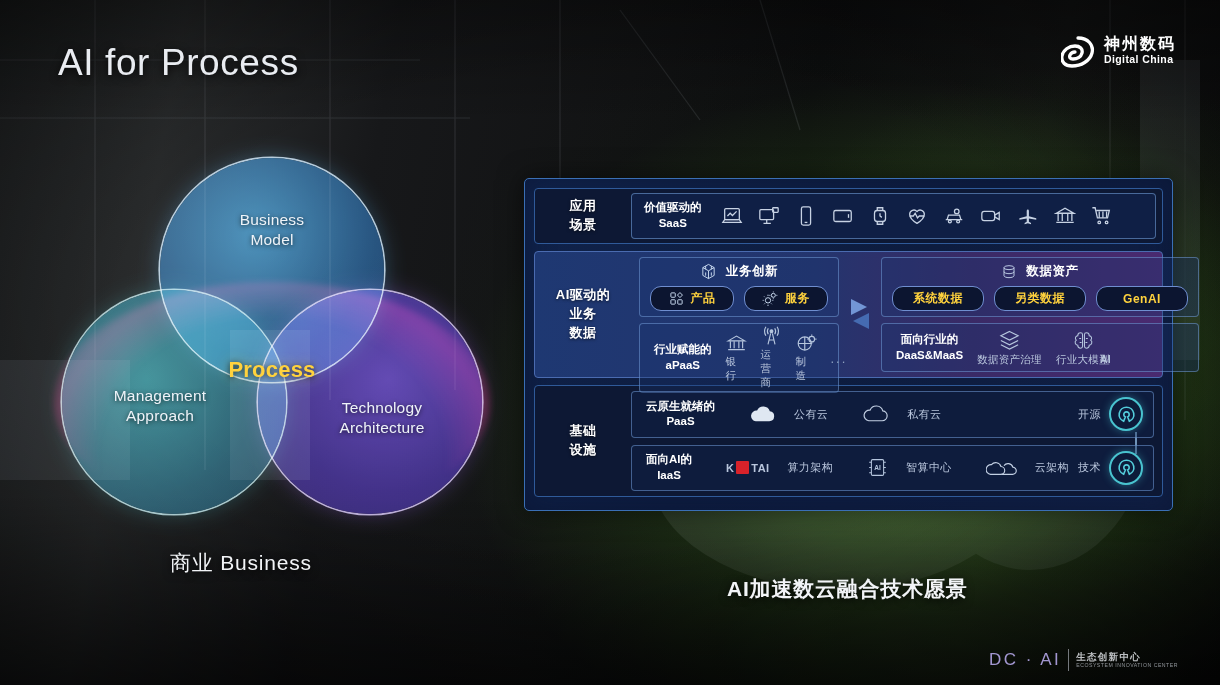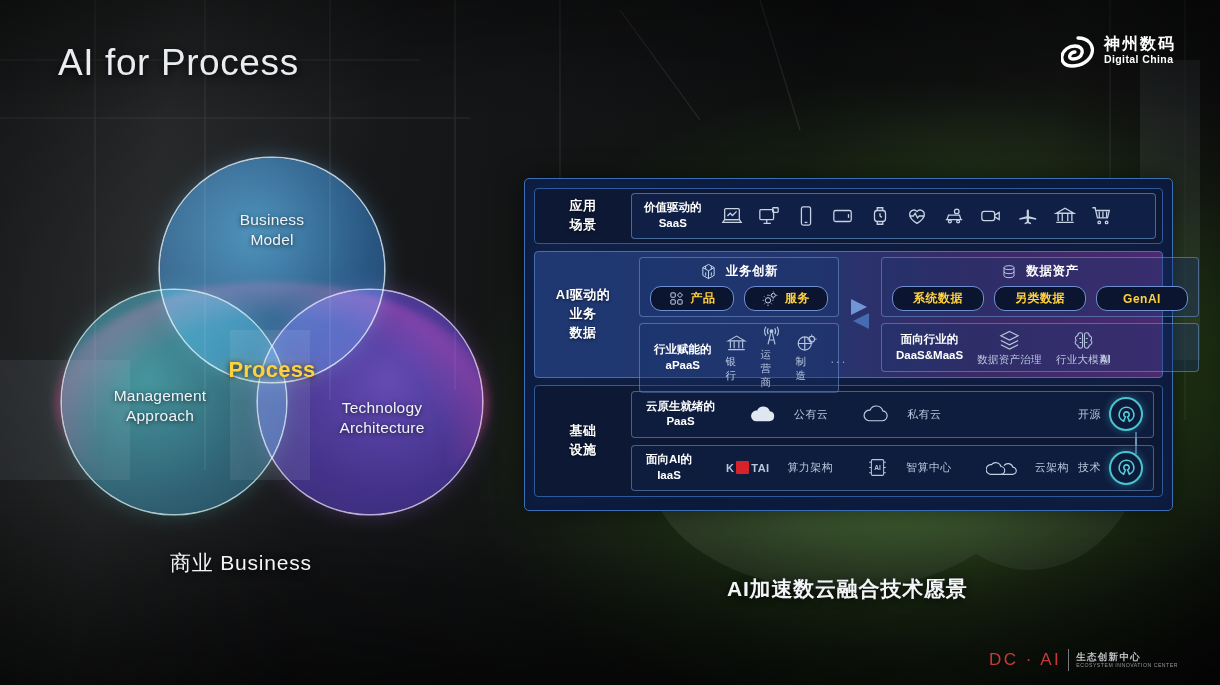--- a/index.html
+++ b/index.html
@@ -156,21 +156,21 @@
     box-shadow:0 0 9px rgba(70,200,215,.4);
   }
   .oslabel { color:#b9c6dd; font-size:11px; position:absolute; right:52px; letter-spacing:.5px; }
   .osline { position:absolute; right:25px; top:46px; width:2px; height:22px; background:#6f93b8; }
   .kutai { display:flex; align-items:center; gap:1px; font-weight:800; font-size:14px; color:#fff; letter-spacing:.5px; }
   .kutai .blk { background:#d8222a; color:#d8222a; width:13px; height:13px; display:inline-block; margin:0 1px; border-radius:1px; }
   .bigai { color:#ffc233; font-weight:800; font-size:17px; margin-left:-10px; }
 
   
   .footer { position:absolute; right:42px; bottom:14px; display:flex; align-items:center; gap:7px; opacity:.82; }
-  .f-dc { color:#ef4444; font-size:17px; letter-spacing:2.5px; font-weight:300; }
+  .f-dc { color:#c4b5fd; font-size:17px; letter-spacing:2.5px; font-weight:300; }
   .f-bar { width:1px; height:22px; background:#8e9298; }
   .f-txt { line-height:1; }
   .f-cn { color:#e6e9ed; font-size:9.5px; letter-spacing:1.3px; font-weight:700; }
   .f-en { color:#aeb3b9; font-size:5.2px; letter-spacing:.5px; margin-top:2px; }
 </style>
 </head>
 <body>
 
 <div id="slide">
 

